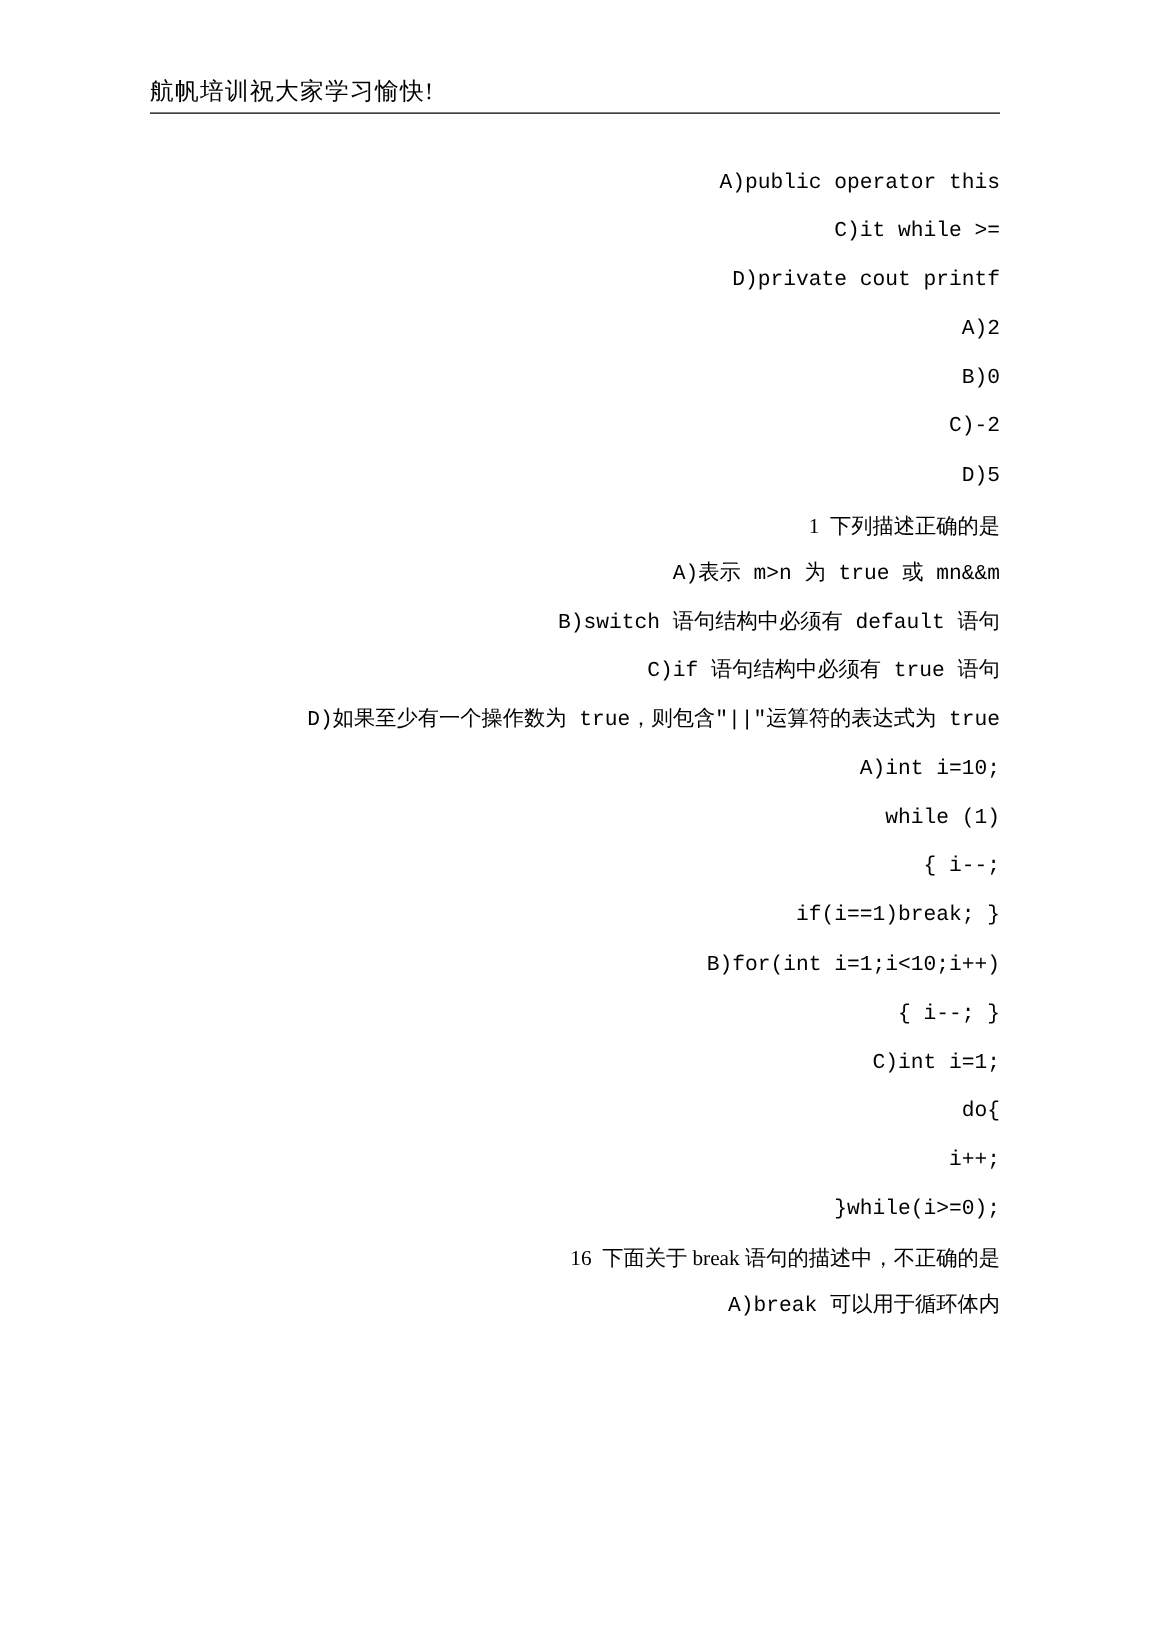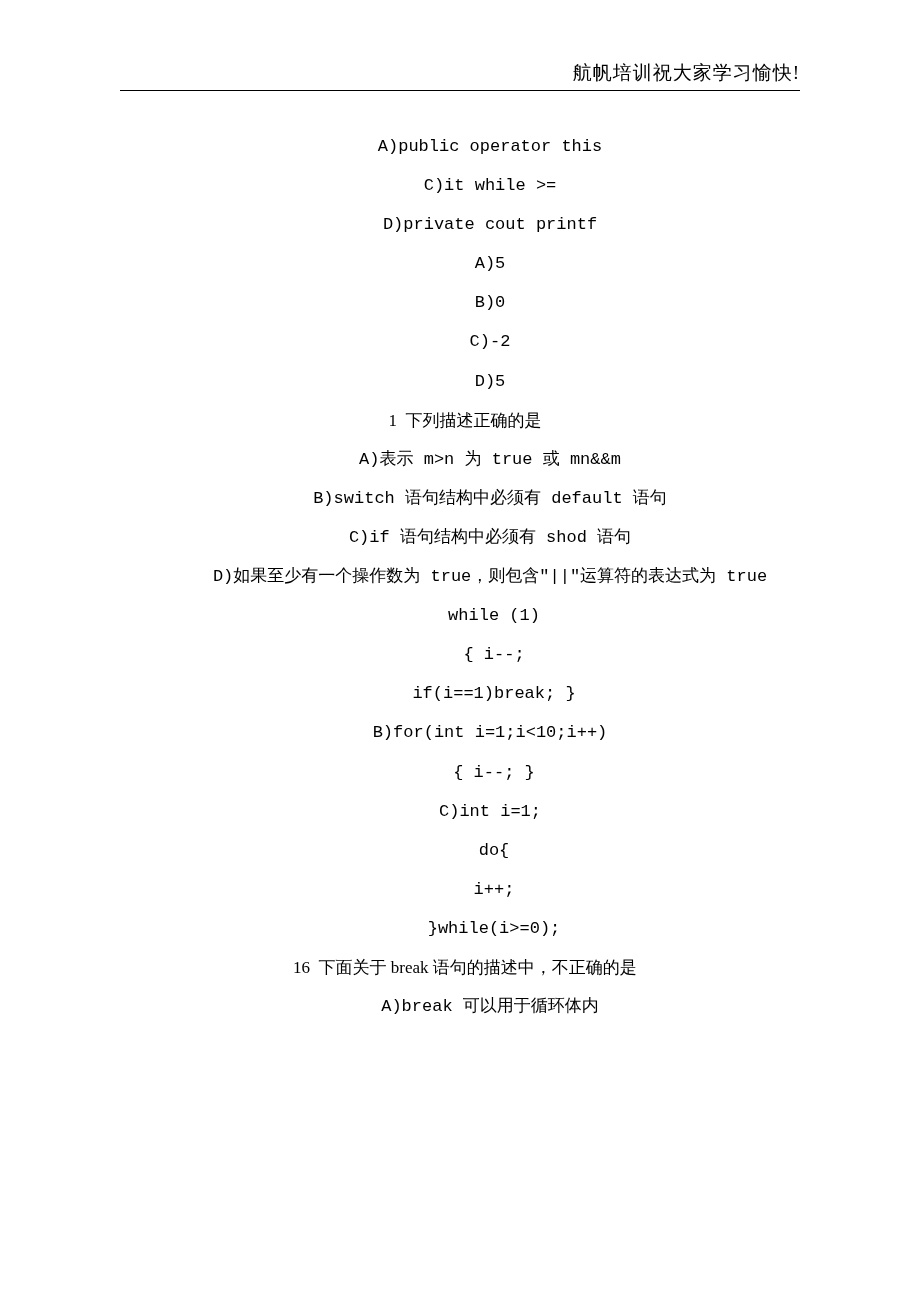--- a/index.html
+++ b/index.html
@@ -10,34 +10,34 @@
     font-size: 17px;
     color: #000;
     width: 920px;
   }
   .page {
     width: 920px;
     padding: 60px 120px 60px 120px;
     box-sizing: border-box;
   }
   .header-title {
-    text-align: right;
+    text-align: left;
     font-size: 19px;
     letter-spacing: 1px;
     margin-bottom: 4px;
   }
   .header-rule {
     border: none;
     border-top: 1.5px solid #000;
     margin: 0 0 36px 0;
   }
   .line {
     line-height: 2.3;
     white-space: pre-wrap;
-    text-align: center;
+    text-align: right;
   }
   .opt-indent {
     padding-left: 60px;
   }
   .q-indent {
     padding-left: 10px;
   }
   .code-indent {
     padding-left: 68px;
   }
@@ -49,31 +49,32 @@
 <body>
 
 <div class="page">
   <div class="header-title">航帆培训祝大家学习愉快!</div>
   <hr class="header-rule">
 
   <div class="line opt-indent mono">A)public operator this</div>
   <div class="line opt-indent mono">C)it while &gt;=</div>
   <div class="line opt-indent mono">D)private cout printf</div>
 
-  <div class="line opt-indent mono">A)5</div>
+  <div class="line opt-indent mono">A)2</div>
   <div class="line opt-indent mono">B)0</div>
   <div class="line opt-indent mono">C)-2</div>
   <div class="line opt-indent mono">D)5</div>
 
   <div class="line q-indent">1  下列描述正确的是</div>
   <div class="line opt-indent mono">A)表示 m&gt;n 为 true 或 mn&amp;&amp;m</div>
   <div class="line opt-indent mono">B)switch 语句结构中必须有 default 语句</div>
-  <div class="line opt-indent mono">C)if 语句结构中必须有 shod 语句</div>
+  <div class="line opt-indent mono">C)if 语句结构中必须有 true 语句</div>
   <div class="line opt-indent mono">D)如果至少有一个操作数为 true，则包含"||"运算符的表达式为 true</div>
 
+  <div class="line opt-indent mono">A)int i=10;</div>
   <div class="line code-indent mono">while (1)</div>
   <div class="line code-indent mono">{ i--;</div>
   <div class="line code-indent mono">if(i==1)break; }</div>
   <div class="line opt-indent mono">B)for(int i=1;i&lt;10;i++)</div>
   <div class="line code-indent mono">{ i--; }</div>
   <div class="line opt-indent mono">C)int i=1;</div>
   <div class="line code-indent mono">do{</div>
   <div class="line code-indent mono">i++;</div>
   <div class="line code-indent mono">}while(i&gt;=0);</div>
 

